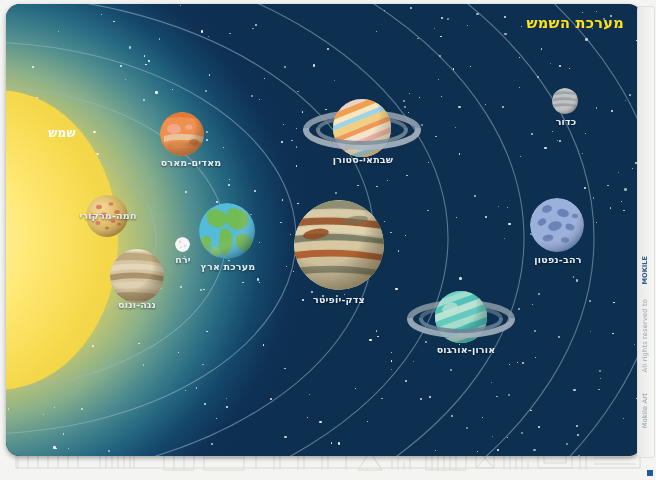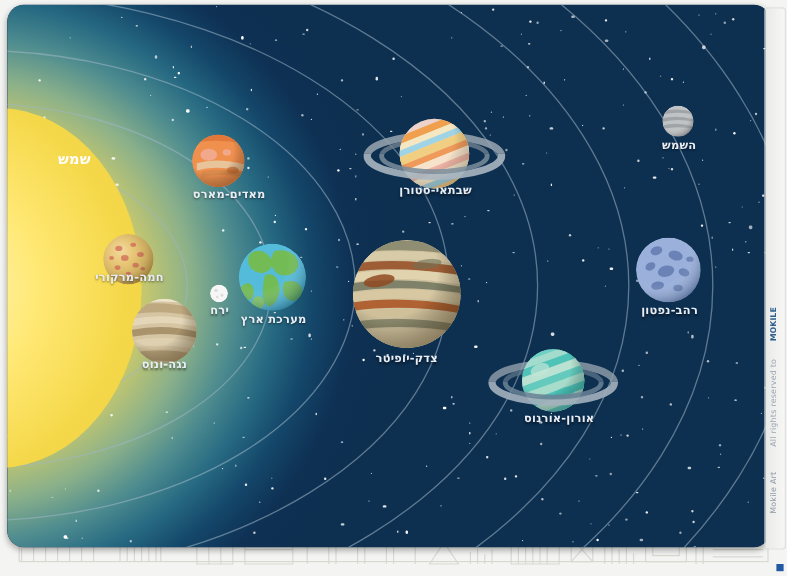--- a/index.html
+++ b/index.html
@@ -417,21 +417,21 @@
               <ellipse cx="18" cy="20" rx="3.2" ry="2.4"></ellipse>
             <ellipse cx="27" cy="26" rx="2.6" ry="2"></ellipse>
               <ellipse cx="12" cy="28" rx="2.4" ry="1.9"></ellipse>
             <ellipse cx="21" cy="33" rx="2.2" ry="1.6"></ellipse>
               <ellipse cx="33" cy="29" rx="2" ry="1.5"></ellipse>
             <ellipse cx="7" cy="20" rx="2" ry="1.6"></ellipse>
           </g>
         </svg>
         <div class="shade"></div>
       </div>
-      <div class="label" style="left:62px;top:222px;width:80px;text-align:center;">חמה-מרקורי</div>
+      <div class="label" style="left:62px;top:206px;width:80px;text-align:center;">חמה-מרקורי</div>
 
       <div class="planet" style="left:104px;top:245px;width:54px;height:54px;">
         <svg width="54" height="54" viewBox="0 0 54 54">
           <defs>
               <clipPath id="vcl">
                 <circle cx="27" cy="27" r="27"></circle>
               </clipPath>
             </defs>
           <g clip-path="url(#vcl)">
             <rect width="54" height="54" fill="#d6c5a2"></rect>
@@ -693,22 +693,23 @@
           </g>
           <circle cx="13" cy="13" r="13" fill="url(#pshd)"></circle>
           <defs>
               <radialGradient id="pshd" cx="34%" cy="28%" r="80%">
             <stop offset="55%" stop-color="#fff" stop-opacity=".06"></stop>
             <stop offset="100%" stop-color="#333" stop-opacity=".5"></stop>
               </radialGradient>
             </defs>
         </svg>
       </div>
-      <div class="label" style="left:542px;top:112px;width:36px;">השמש</div>
-
+      <div class="label" style="left:542px;top:112px;width:36px;">כדור</div>
+
+      <div class="title">מערכת השמש</div>
 
     </div>
   </div>
 
   <div class="sidebar"></div>
   <div class="vtext">Mokile Art</div>
   <div class="vtext" style="bottom:108px;color:#9aa6b2;">All rights reserved to</div>
   <div class="vbrand" style="bottom:196px;">MOKILE</div>
   <div class="vbadge"></div>
 

